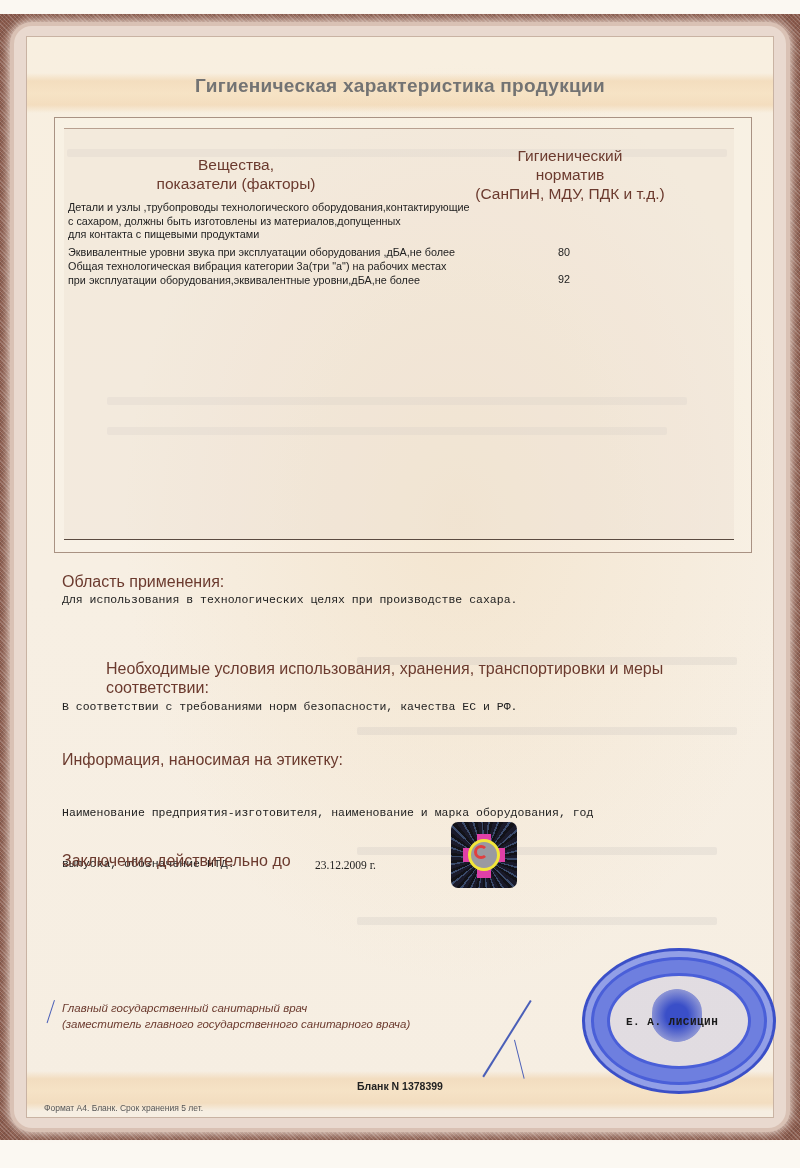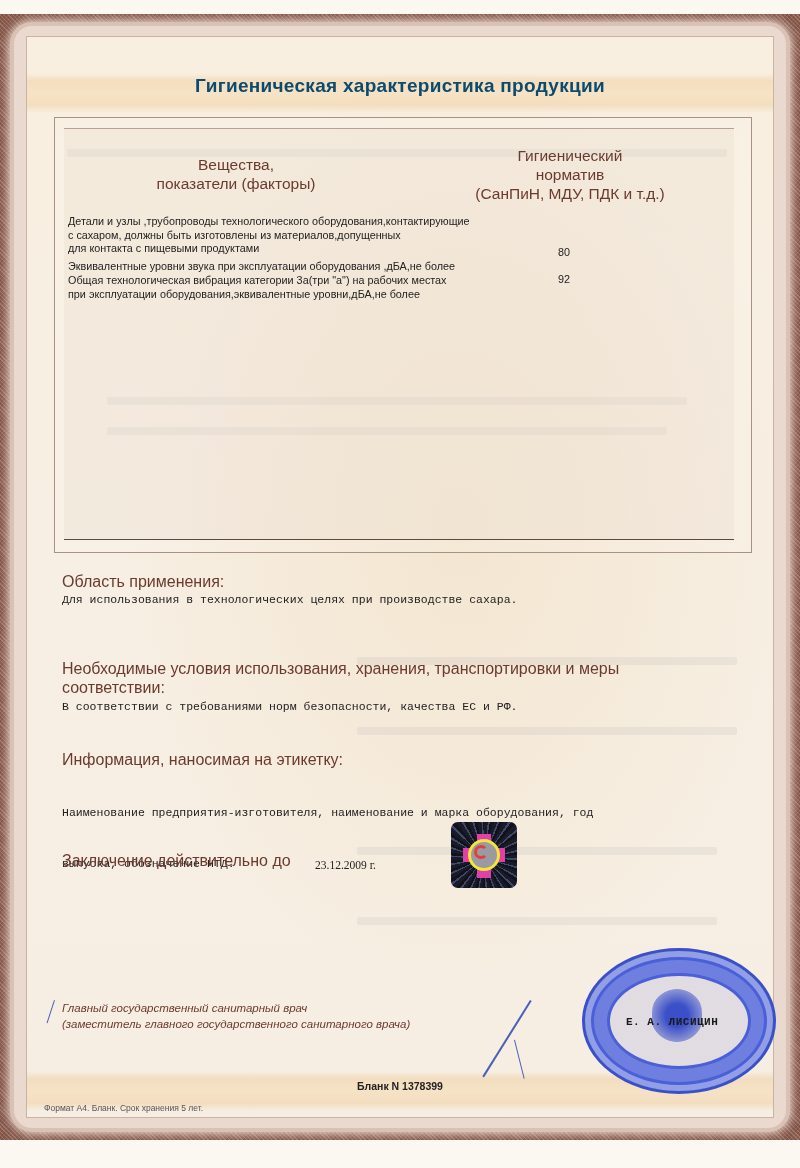--- a/index.html
+++ b/index.html
@@ -27,38 +27,38 @@
         radial-gradient(ellipse at 58% 45%, rgba(235,205,160,0.28), transparent 55%),
         linear-gradient(180deg, #f8efe0 0%, #f7efe3 50%, #f6eee2 100%);
       border: 1px solid #c9b3a3;
     }
     .band {
       position: absolute; left: 0; width: 746px; height: 40px;
       background: linear-gradient(180deg, transparent 0, rgba(238,200,150,0.45) 20%, rgba(245,215,170,0.5) 50%, rgba(238,200,150,0.45) 80%, transparent 100%);
     }
     .title {
       position: absolute; left: 0; width: 800px; top: 75px; text-align: center;
-      font-weight: bold; font-size: 19px; color: #0c4a6e; letter-spacing: 0.3px;
+      font-weight: bold; font-size: 19px; color: #737373; letter-spacing: 0.3px;
     }
     .outer-box {
       position: absolute; left: 54px; top: 117px; width: 696px; height: 434px;
       border: 1px solid #a99283;
       background: rgba(255,255,255,0.12);
     }
     .inner-box {
       position: absolute; left: 64px; top: 128px; width: 670px; height: 410px;
       border-top: 1px solid #b8a090;
       border-bottom: 1px solid #5a4a40;
       background: rgba(230,215,200,0.28);
     }
     .col-head {
       position: absolute; color: #6b3a2e; font-size: 15.5px; text-align: center; line-height: 19px;
     }
     .row-text {
-      position: absolute; left: 68px; font-size: 10.8px; color: #222; line-height: 13.5px; white-space: nowrap; margin-top: 14px;
+      position: absolute; left: 68px; font-size: 10.8px; color: #222; line-height: 13.5px; white-space: nowrap;
     }
     .row-val {
       position: absolute; left: 526px; font-size: 10.8px; color: #222; padding-left: 32px;
     }
     .sec-label {
       position: absolute; left: 62px; font-size: 16px; color: #6b3a2e; line-height: 19px;
     }
     .sec-value {
       position: absolute; left: 62px; font-family: "Liberation Mono", monospace; font-size: 11.5px; color: #222; line-height: 17px; white-space: pre;
     }
@@ -155,21 +155,21 @@
 <div class="row-val" style="top:246px;">80</div>
 <div class="row-text" style="top:260px;">
   <div>Общая технологическая вибрация категории 3а(три "а") на рабочих местах</div>
   <div>при эксплуатации оборудования,эквивалентные уровни,дБА,не более</div>
 </div>
 <div class="row-val" style="top:273px;">92</div>
 
 <div class="sec-label" style="top:572px;">Область применения:</div>
 <div class="sec-value" style="top:591px;">Для использования в технологических целях при производстве сахара.</div>
 
-<div class="sec-label" style="top:659px;">
+<div class="sec-label" style="top:659px;margin-left:44px;">
   <div>Необходимые условия использования,  хранения,  транспортировки и меры</div>
   <div>соответствии:</div>
 </div>
 <div class="sec-value" style="top:698px;">В соответствии с требованиями норм безопасности, качества ЕС и РФ.</div>
 
 <div class="sec-label" style="top:750px;">Информация,  наносимая на этикетку:</div>
 <div class="sec-value" style="top:770px;">
   <div>Наименование предприятия-изготовителя, наименование и марка оборудования, год</div>
   <div>выпуска, обозначение НТД.</div>
 </div>

